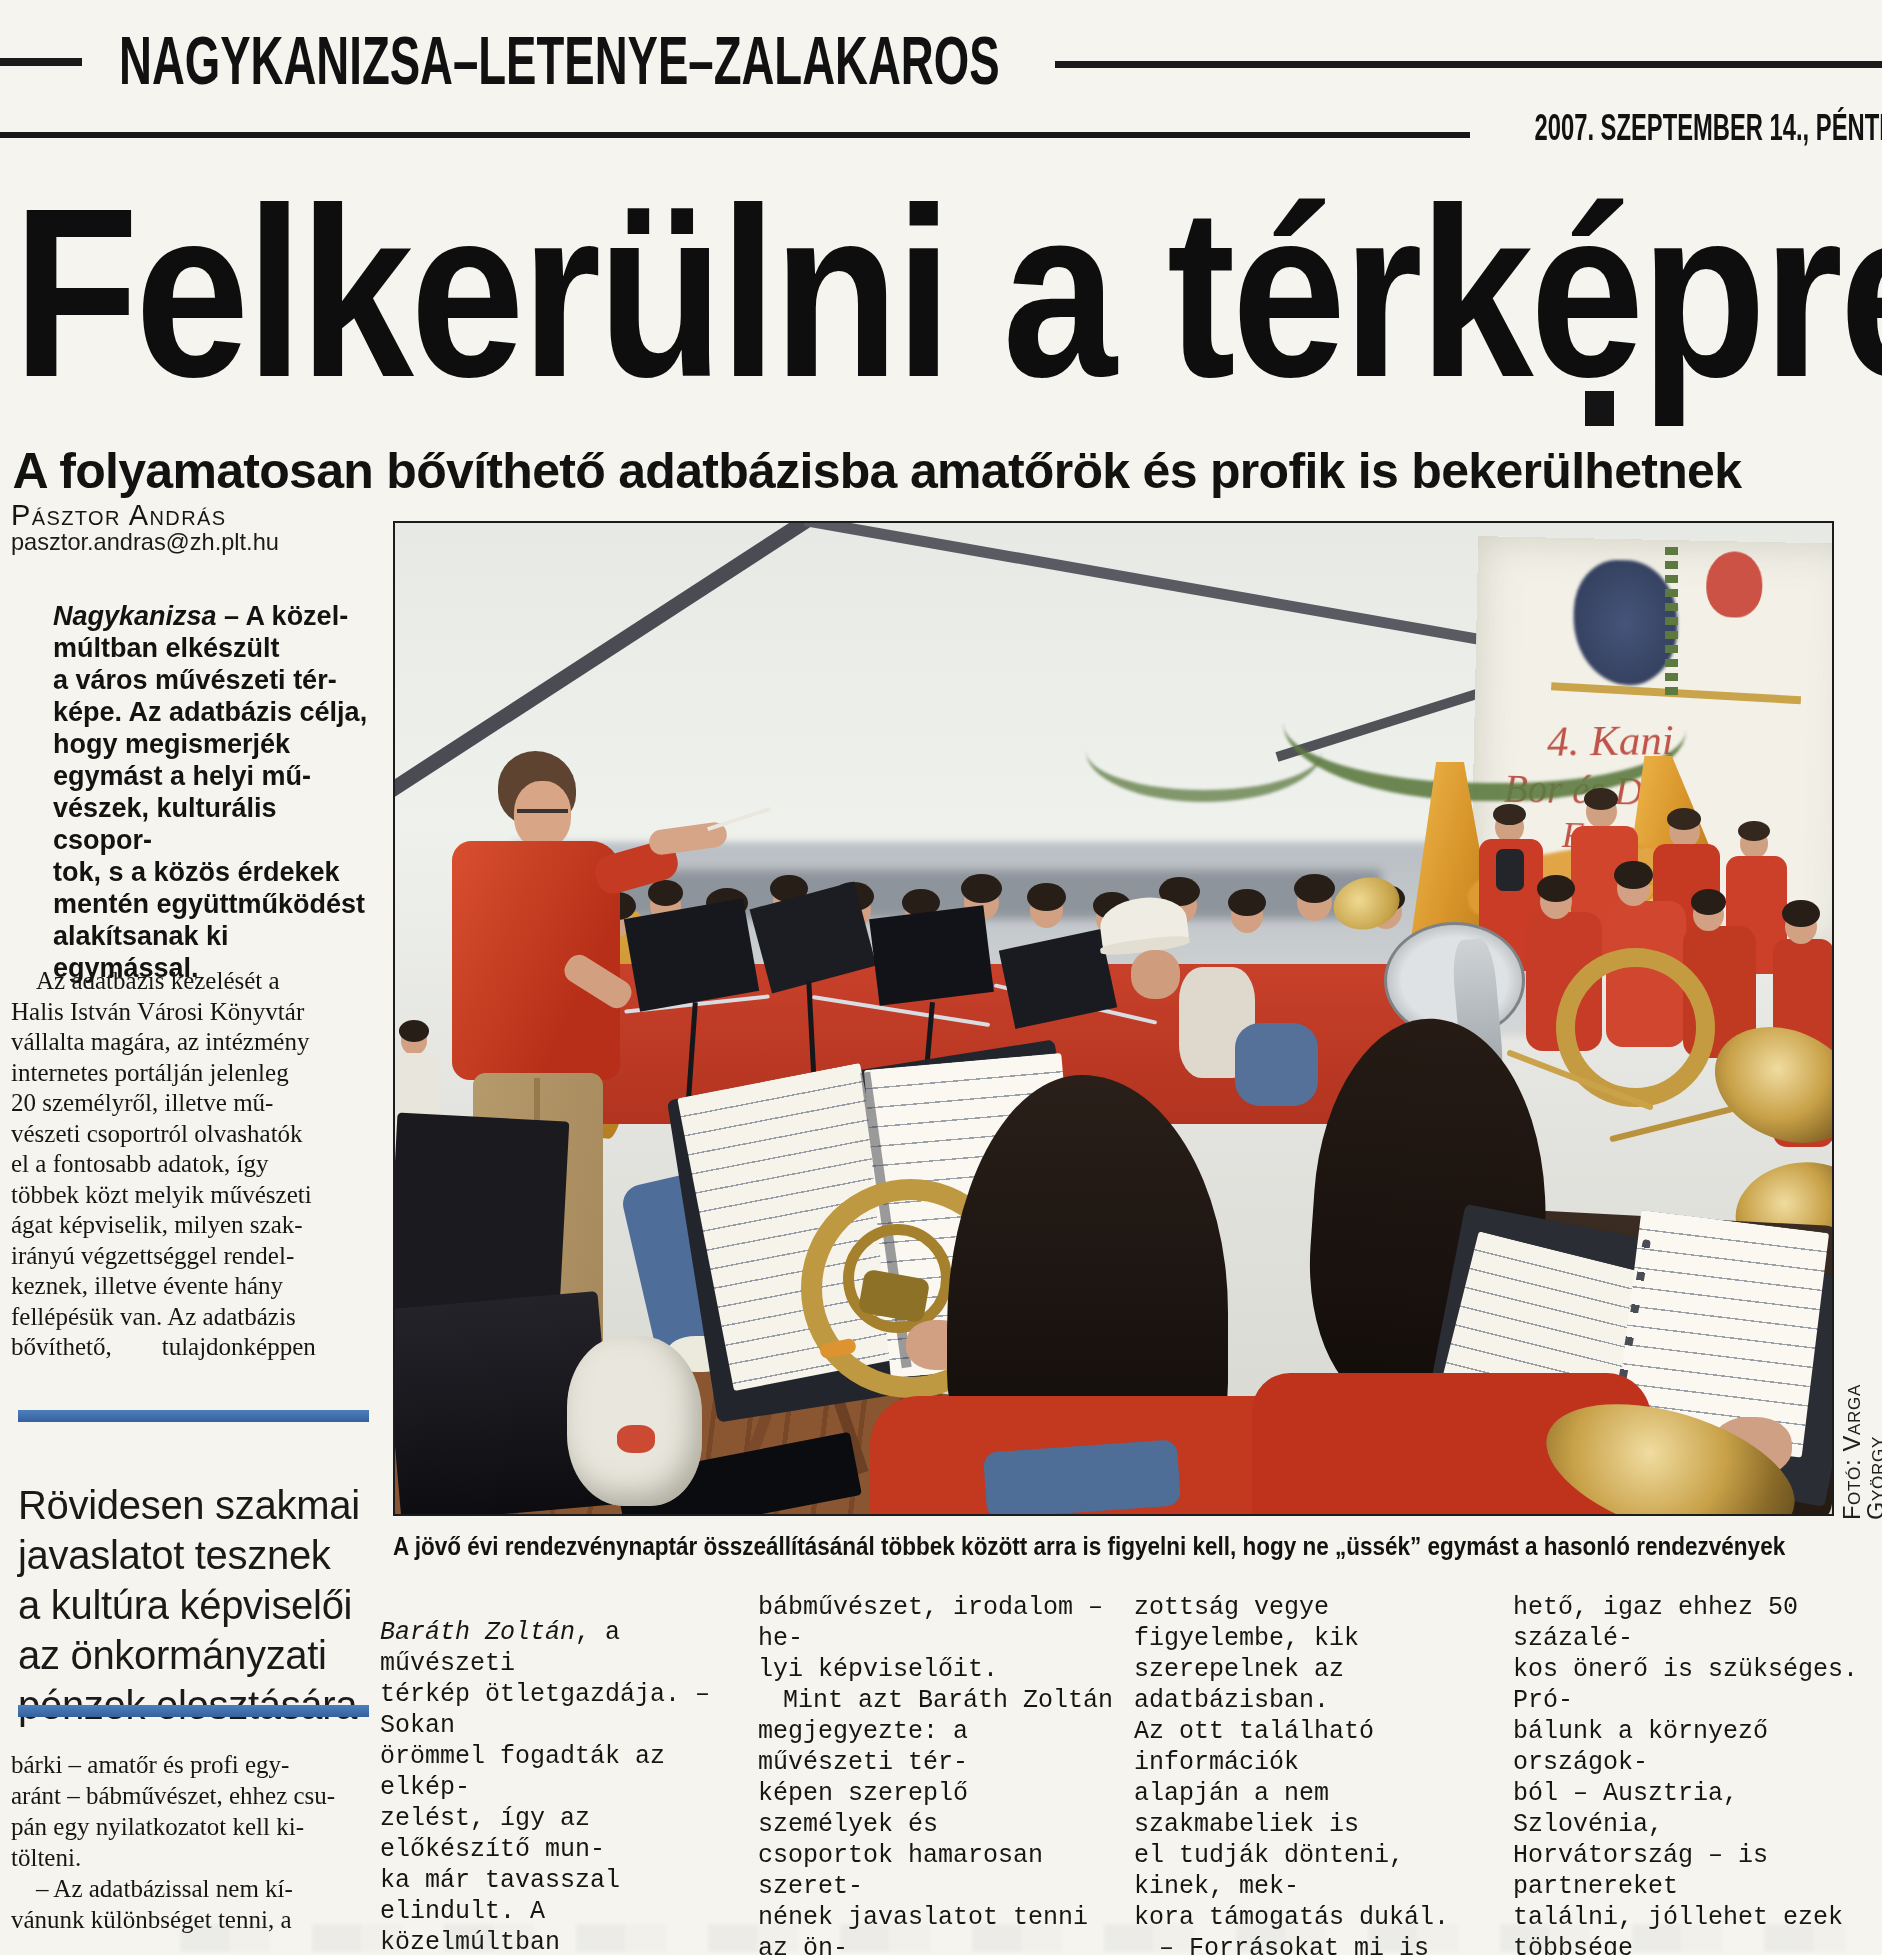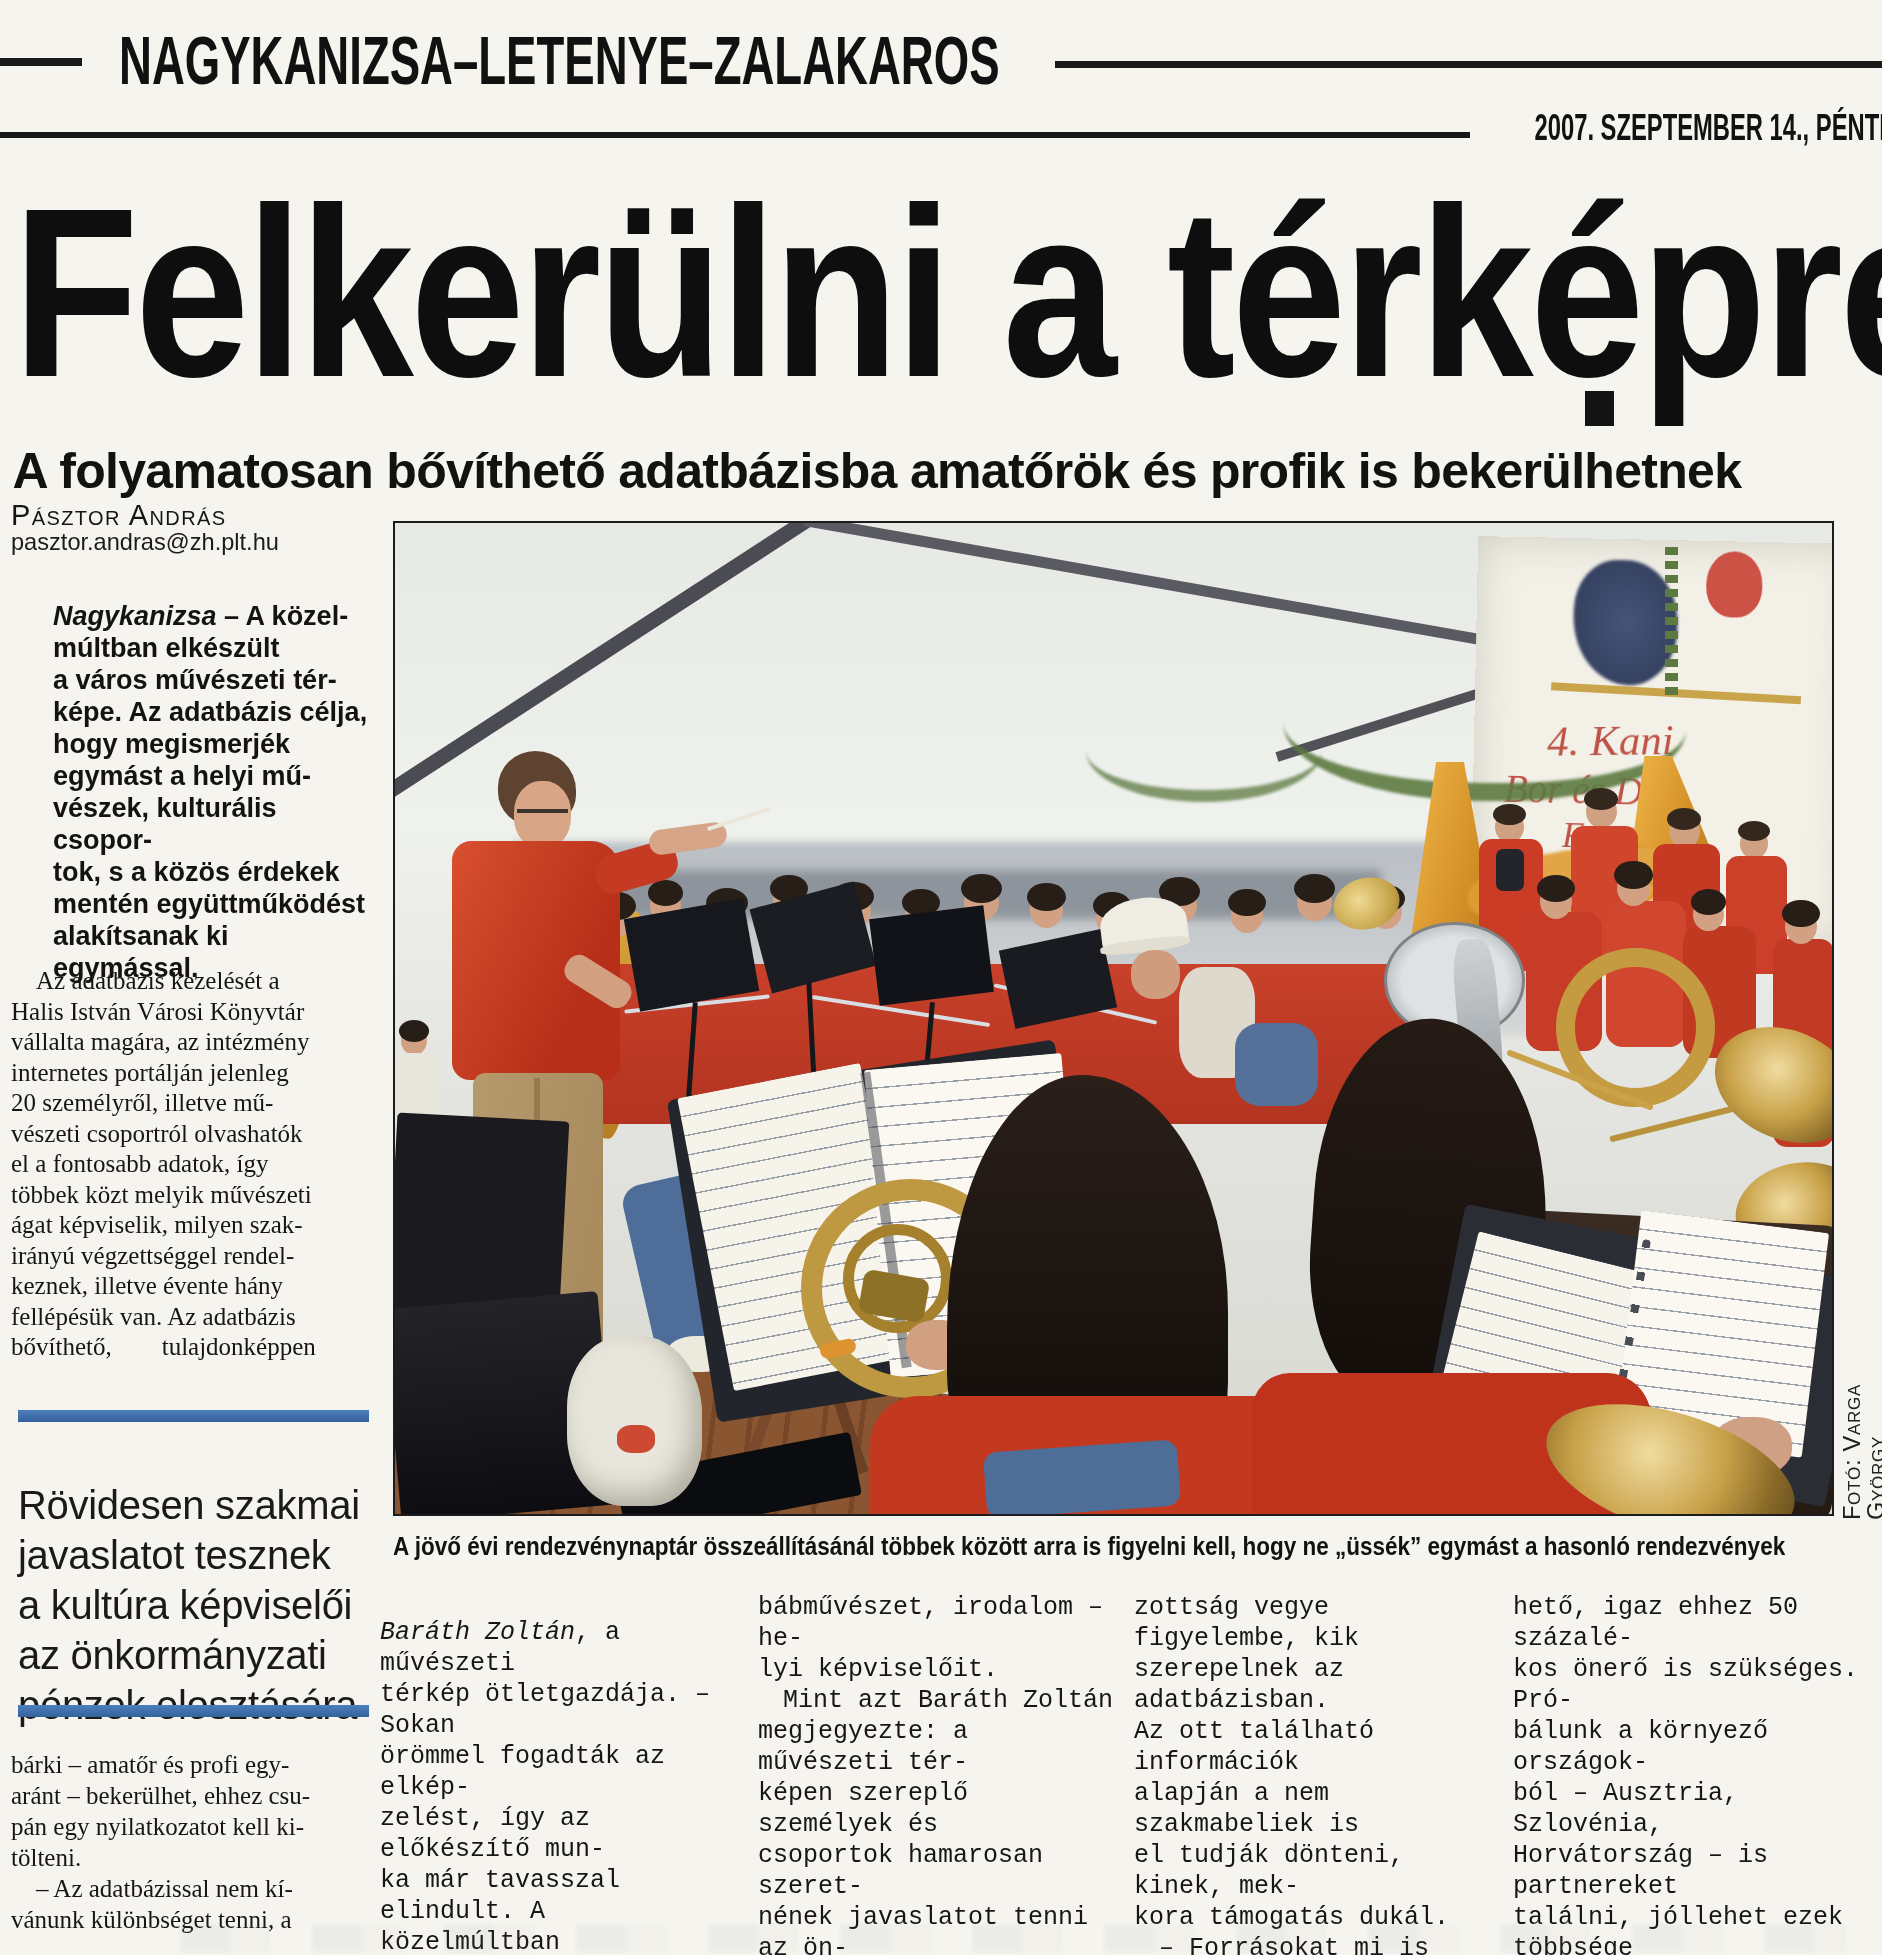--- a/index.html
+++ b/index.html
@@ -249,21 +249,21 @@
 fellépésük van. Az adatbázis
 bővíthető,  tulajdonképpen</div>
   <div class="abs bluebar bar1"></div>
   <div class="abs pull-quote">Rövidesen szakmai
 javaslatot tesznek
 a kultúra képviselői
 az önkormányzati
 pénzek elosztására</div>
   <div class="abs bluebar bar2"></div>
   <div class="abs serif-col col1-p2">bárki – amatőr és profi egy-
-aránt – bekerülhet, ehhez csu-
+aránt – bábművészet, ehhez csu-
 pán egy nyilatkozatot kell ki-
 tölteni.
  – Az adatbázissal nem kí-
 vánunk különbséget tenni, a</div>
 
   <div class="abs photo">
     <div class="ph sky"></div>
     <div class="ph sky-dark"></div>
     <div class="ph beam-a"></div>
     <div class="ph beam-b"></div>

